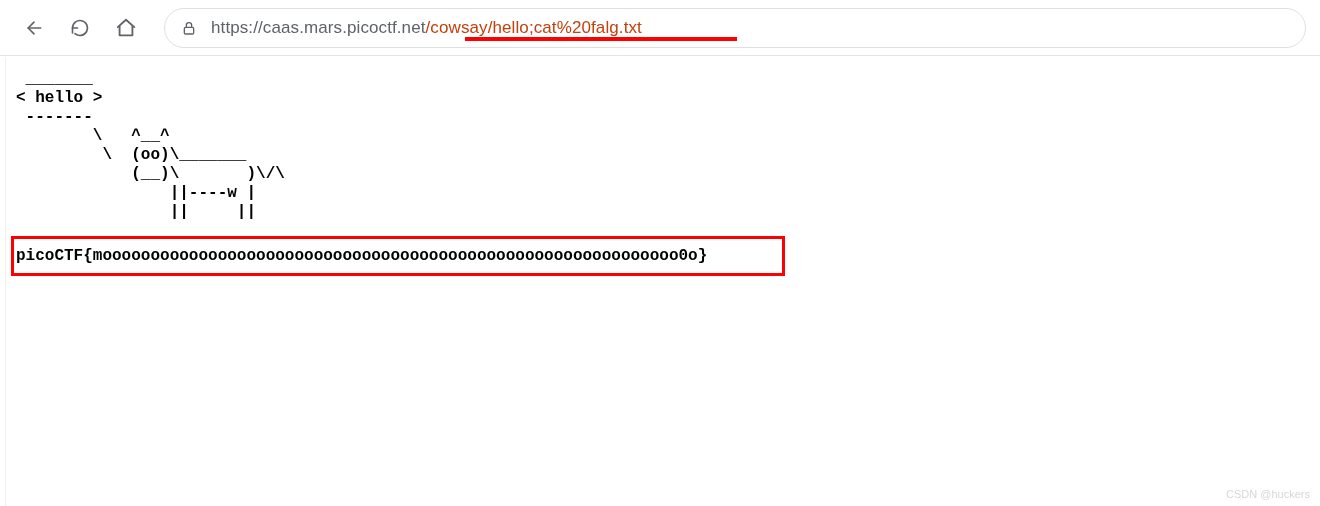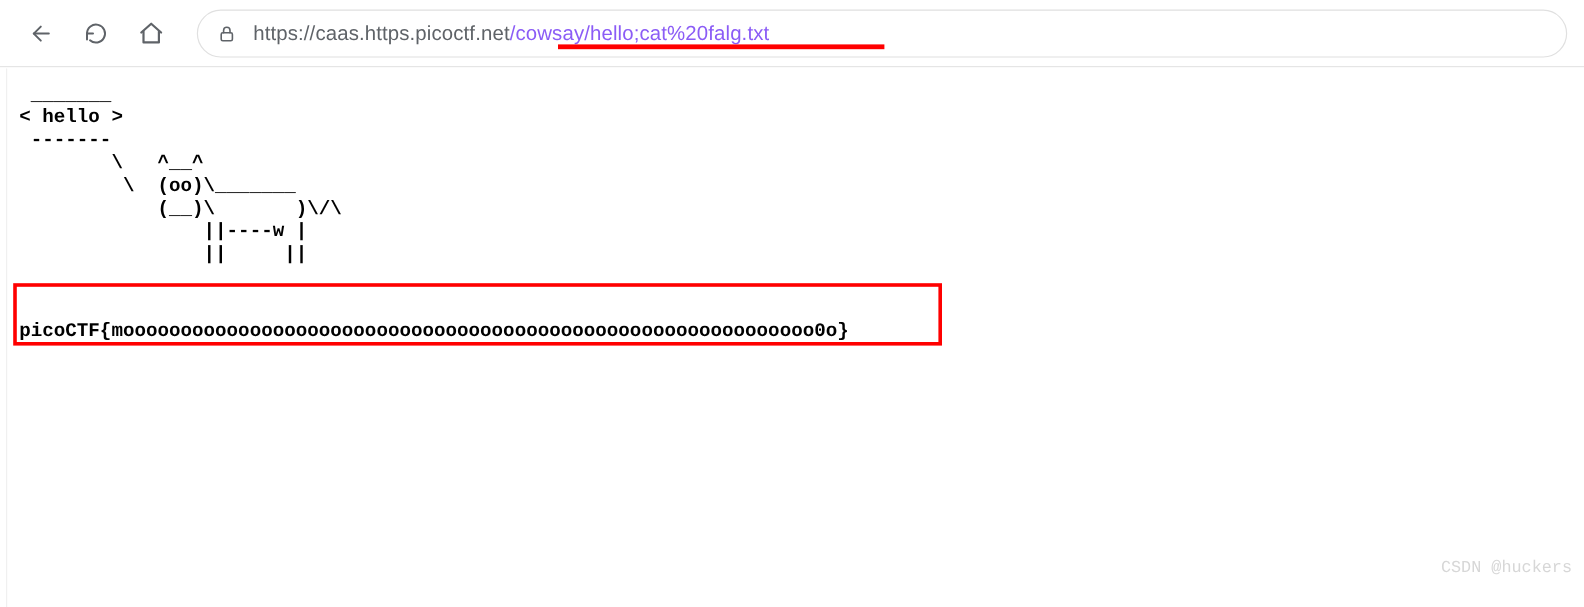--- a/index.html
+++ b/index.html
@@ -48,21 +48,21 @@
     .lock-ico { color: #5f6368; display:flex; align-items:center; }
     .lock-ico svg { width: 16px; height: 18px; }
     .url {
       font-size: 17px;
       color: #202124;
       white-space: nowrap;
       font-family: Arial, sans-serif;
       letter-spacing: 0.1px;
     }
     .url .domain { color: #5f6368; }
-    .url .path   { color: #8b5cf6; }
+    .url .path   { color: #c2410c; }
     .url-underline {
       position: absolute;
       left: 300px;
       bottom: 6px;
       width: 272px;
       height: 4px;
       background: #ff0000;
     }
     .page {
       padding: 14px 4px 0 4px;
@@ -75,39 +75,39 @@
       line-height: 19px;
       white-space: pre;
       color: #000;
       margin-left: 12px;
     }
     .flagbox {
       position: absolute;
       left: 11px;
       top: 180px;
       width: 774px;
-      height: 52px;
+      height: 40px;
       border: 3px solid #ff0000;
       display: flex;
-      align-items: flex-end;
+      align-items: center;
       padding-left: 2px;
     }
     .flagtext {
       font-family: "Courier New", monospace;
       font-size: 16px;
       color: #000;
       white-space: nowrap;
     }
     .watermark {
       position: absolute;
       right: 10px;
-      bottom: 24px;
-      font-size: 14px;
+      bottom: 6px;
+      font-size: 11px;
       color: #d7d7d7;
-      font-family: Liberation Mono, monospace;
+      font-family: Liberation Sans, sans-serif;
     }
     .left-edge {
       position: absolute;
       left: 0;
       top: 57px;
       width: 6px;
       height: 449px;
       background: #ffffff;
       border-right: 1px solid #f0f0f0;
     }
@@ -139,21 +139,21 @@
   </div>
 
   <div class="addressbar">
     <span class="lock-ico">
       <svg viewBox="0 0 24 24" fill="none" stroke="currentColor" stroke-width="2" stroke-linecap="round" stroke-linejoin="round">
         <rect x="5" y="11" width="14" height="10" rx="2"></rect>
         <path d="M8 11 V8 a4 4 0 0 1 8 0 v3"></path>
       </svg>
     </span>
     <span class="url">
-      <span class="domain">https://caas.https.picoctf.net</span><span class="path">/cowsay/hello;cat%20falg.txt</span>
+      <span class="domain">https://caas.mars.picoctf.net</span><span class="path">/cowsay/hello;cat%20falg.txt</span>
     </span>
     <div class="url-underline"></div>
   </div>
 </div>
 
 <div class="left-edge"></div>
 
 <div class="page">
   <pre class="cowsay"> _______
 &lt; hello &gt;

